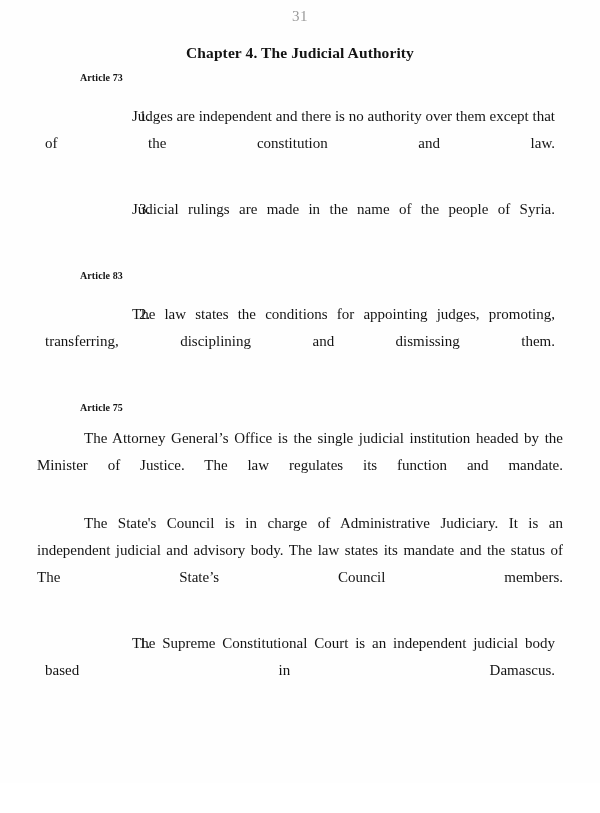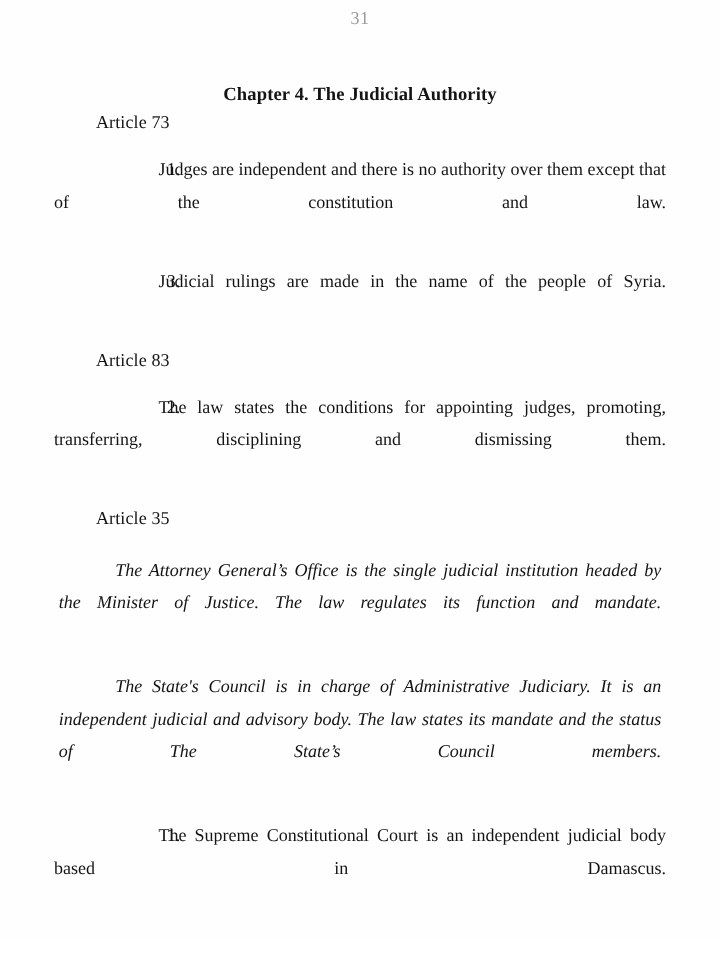--- a/index.html
+++ b/index.html
@@ -40,29 +40,29 @@
   .content {
     margin: 0 33px 0 33px;   
     width: 534px;
     box-sizing: border-box;
   }
 
   .chapter-heading {
     text-align: center;
     font-weight: bold;
     font-size: 15.5px;
-    margin-top: 42px;
+    margin-top: 16px;
     margin-bottom: 0;
     line-height: 22px;
     letter-spacing: 0.1px;
   }
 
   .article-heading {
-    font-weight: normal;
-    font-size: 15px;
+    font-weight: bold;
+    font-size: 10px;
     text-indent: 47px;
     margin: 0;
     line-height: 27px;
     letter-spacing: 0.1px;
   }
 
   
   .clause {
     font-size: 15px;
     line-height: 27px;
@@ -74,25 +74,24 @@
   .clause .num {
     display: inline-block;
     width: 40px;          
     font-size: 15px;
   }
 
   
   .para {
     font-size: 15px;
     line-height: 27px;
-    margin: 16px;
+    margin: 4px;
     text-align: justify;
     text-indent: 47px;
     text-justify: inter-word;
-    font-style: italic;
   }
 
   
   .clause::after,
   .para::after {
     content: "";
     display: inline-block;
     width: 100%;
   }
 </style>
@@ -112,21 +111,21 @@
       <p class="clause"><span class="num">1.</span><span>Judges are independent and there is no authority over them except that of the constitution and law.</span></p>
       <p class="clause"><span class="num">3.</span><span>Judicial rulings are made in the name of the people of Syria.</span></p>
     </div>
 
     <div>
       <div class="article-heading">Article 83</div>
       <p class="clause"><span class="num">2.</span><span>The law states the conditions for appointing judges, promoting, transferring, disciplining and dismissing them.</span></p>
     </div>
 
     <div>
-      <div class="article-heading">Article 35</div>
+      <div class="article-heading">Article 75</div>
       <p class="para">The Attorney General’s Office is the single judicial institution headed by the Minister of Justice. The law regulates its function and mandate.</p>
     </div>
 
     <div>
       <p class="para">The State's Council is in charge of Administrative Judiciary. It is an independent judicial and advisory body. The law states its mandate and the status of The State’s Council members.</p>
     </div>
 
     <div>
       <p class="clause"><span class="num">1.</span><span>The Supreme Constitutional Court is an independent judicial body based in Damascus.</span></p>
 

